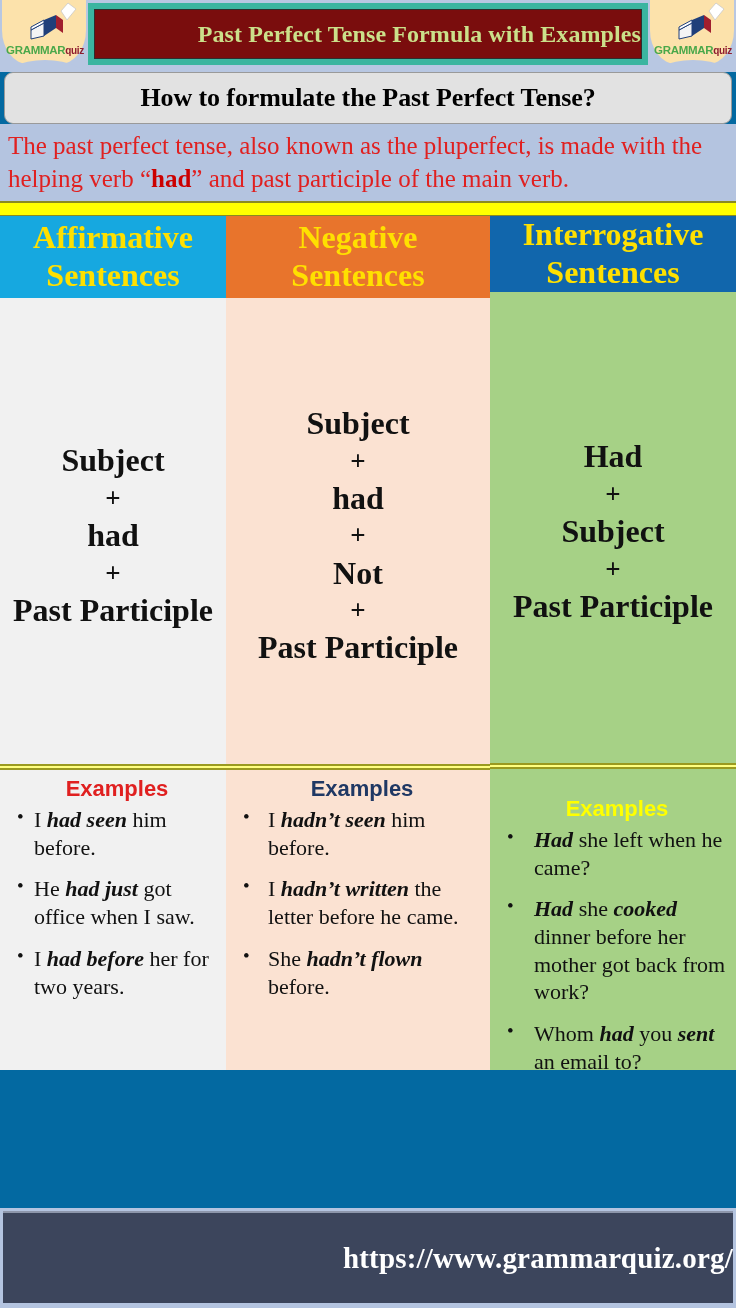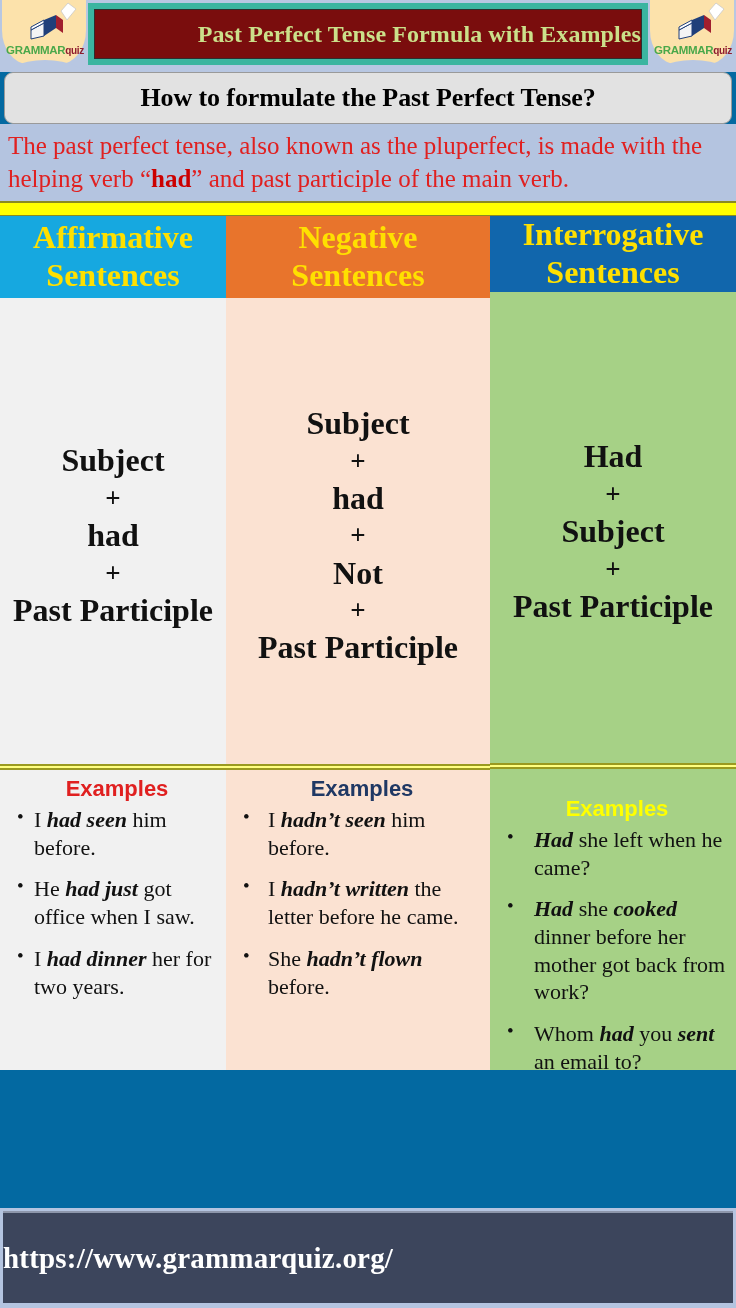--- a/index.html
+++ b/index.html
@@ -261,21 +261,21 @@
     padding: 4px 3px 6px 3px;
     box-sizing: border-box;
   }
   .footer-bar {
     background: #3c455c;
     border-top: 2px solid #8d96ab;
     width: 100%;
     height: 100%;
     display: flex;
     align-items: center;
-    justify-content: flex-start;
+    justify-content: flex-end;
   }
   .footer-url {
     color: #ffffff;
     font-weight: bold;
     font-size: 29px;
     letter-spacing: 0.2px;
   }
 </style>
 </head>
 <body>
@@ -345,21 +345,21 @@
         <div class="word">had</div>
         <div class="plus">+</div>
         <div class="word">Past Participle</div>
       </div>
       <div class="divider"></div>
       <div class="examples">
         <div class="ex-title">Examples</div>
         <ul class="ex-list">
           <li><span>I </span><b>had seen</b><span> him before.</span></li>
           <li><span>He </span><b>had just</b><span> got office when I saw.</span></li>
-          <li><span> I </span><b>had dinner</b><span> her for two years.</span></li>
+          <li><span> I </span><b>had before</b><span> her for two years.</span></li>
         </ul>
       </div>
     </div>
 
     <div class="col col-2">
       <div class="col-head">
         <span>Negative</span>
         <span>Sentences</span>
       </div>
       <div class="formula">

